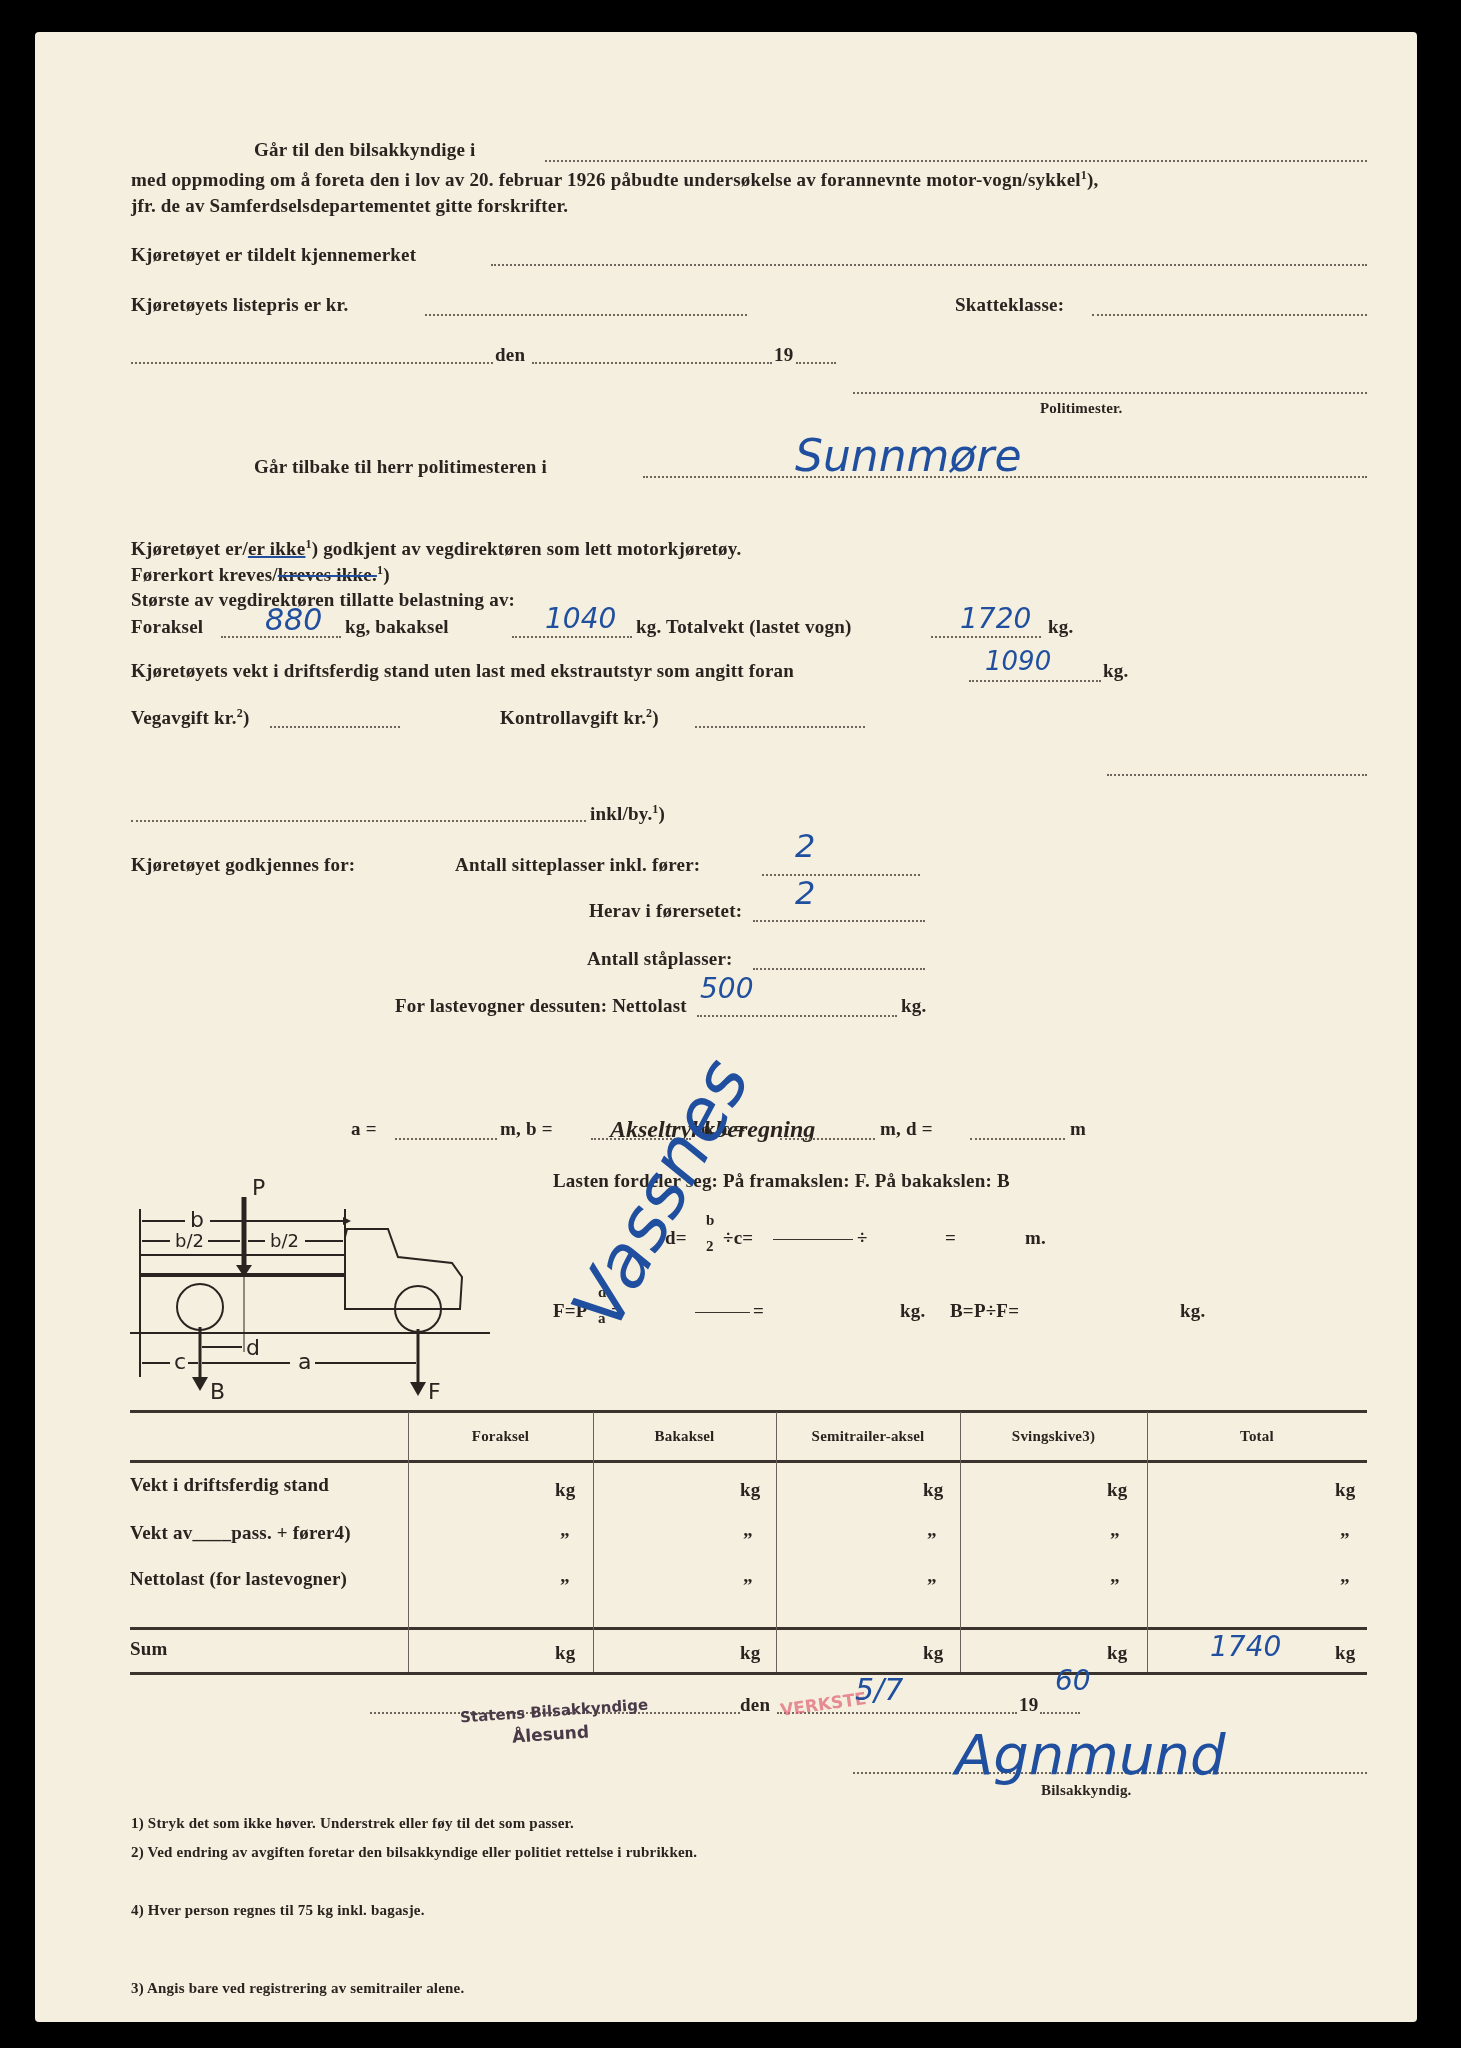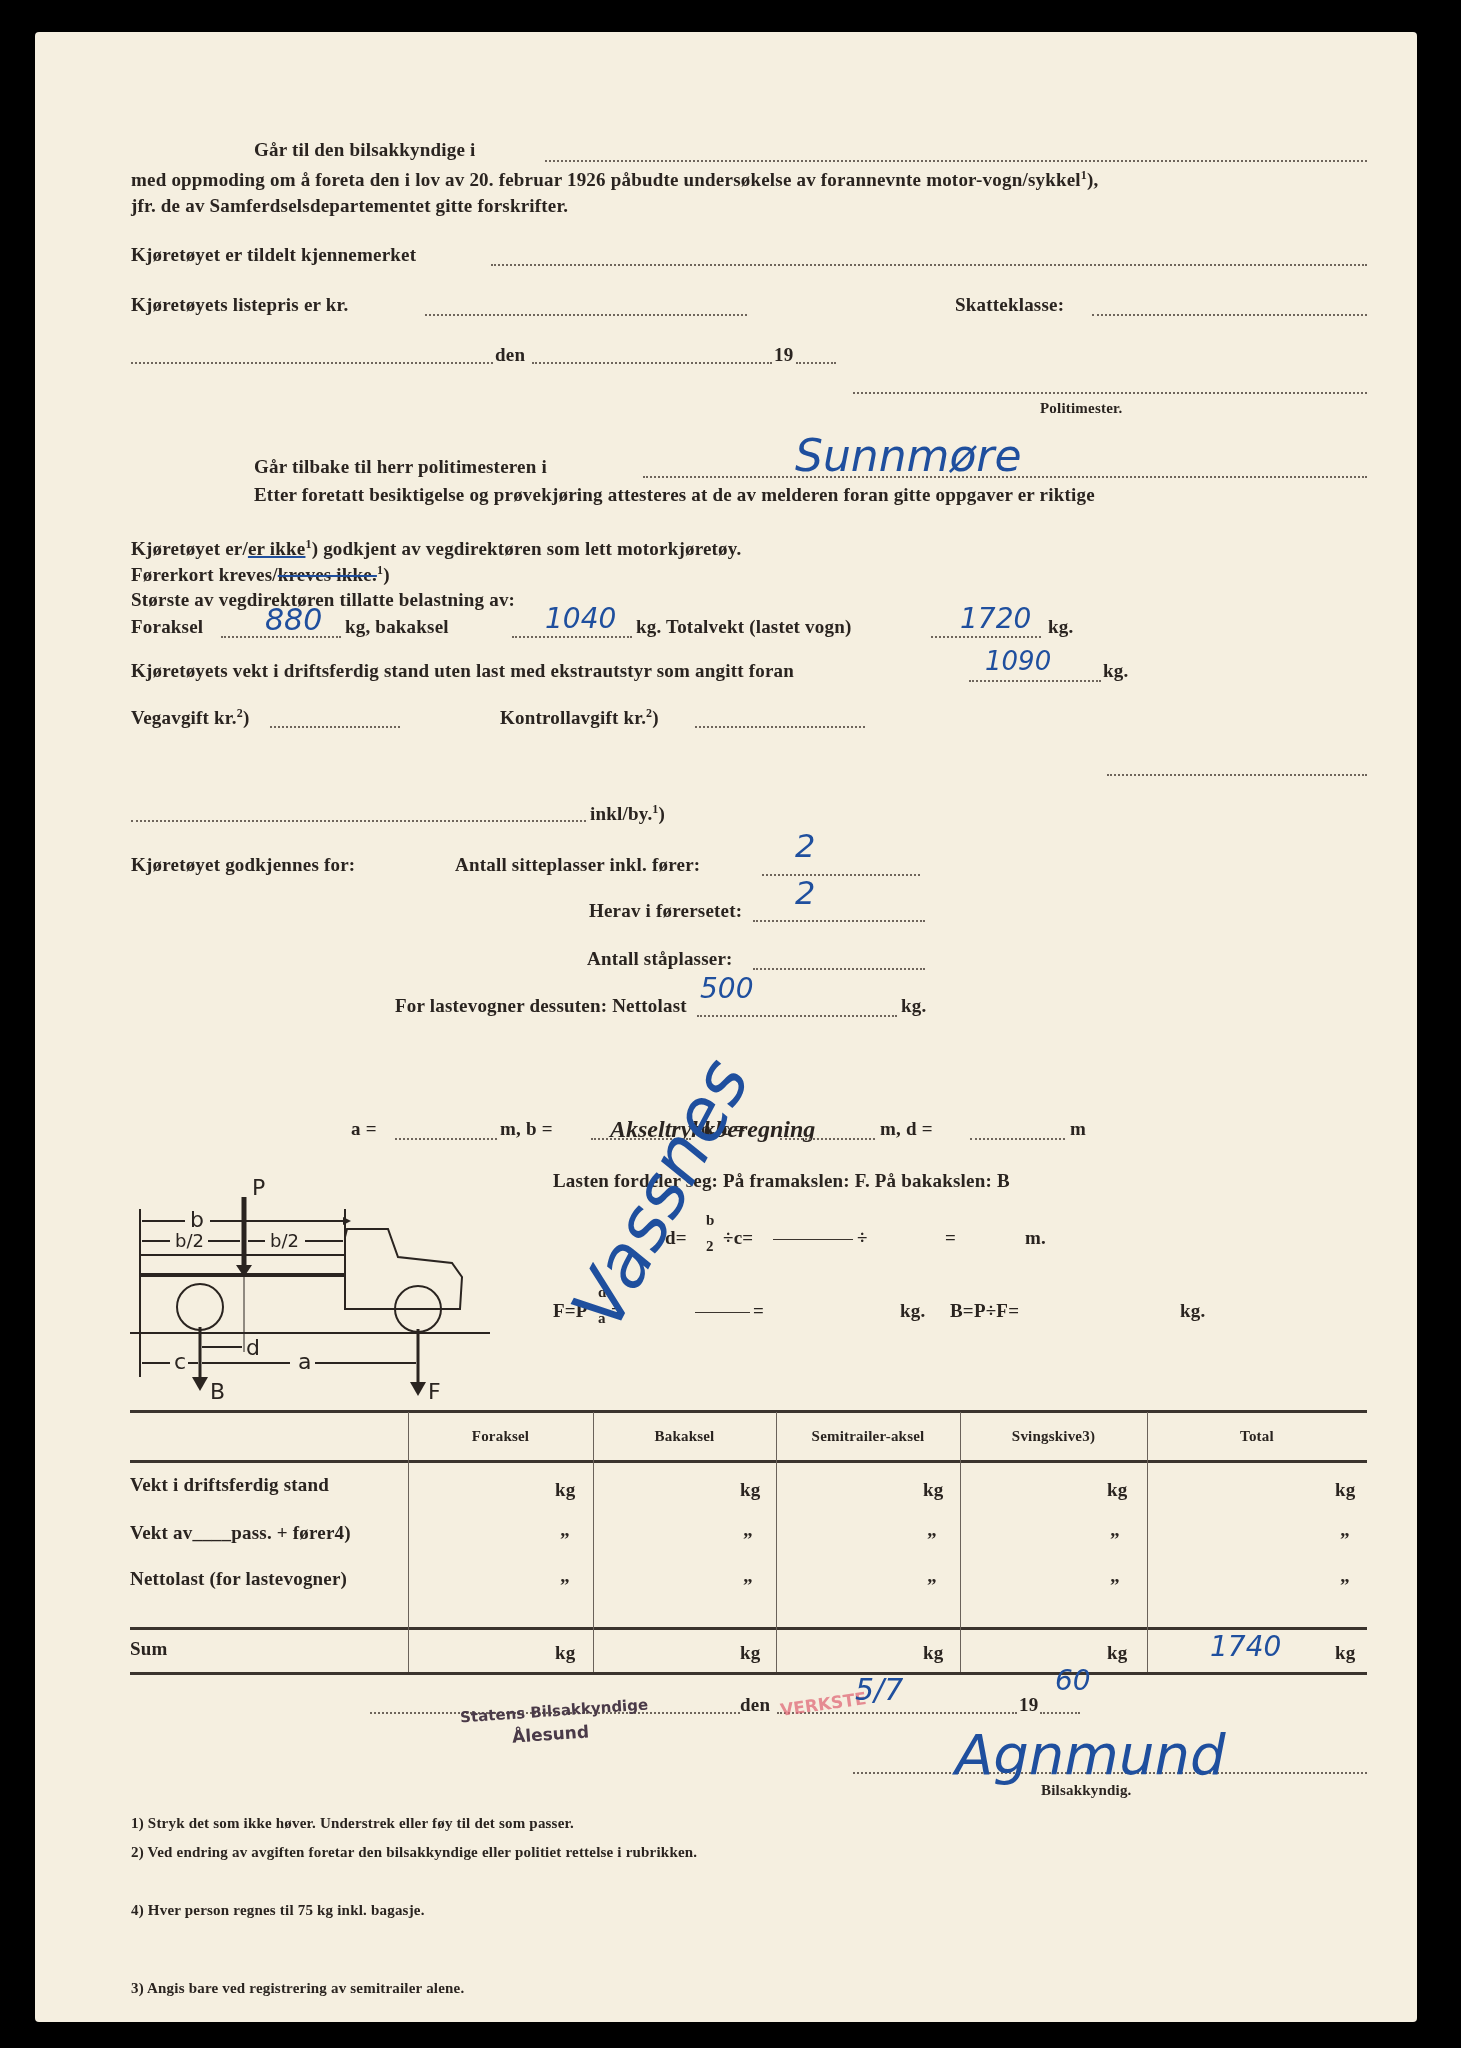--- a/index.html
+++ b/index.html
@@ -43,21 +43,20 @@
   <div class="t" style="left:739px;top:312px;">19</div>
   <div class="dots" style="left:761px;top:330px;width:40px;"></div>
 
   <div class="dots" style="left:818px;top:360px;width:514px;"></div>
   <div class="t sm" style="left:1005px;top:368px;">Politimester.</div>
 
   <div class="t" style="left:219px;top:424px;">Går tilbake til herr politimesteren i</div>
   <div class="dots" style="left:608px;top:444px;width:724px;"></div>
   <div class="hw" style="left:760px;top:398px;font-size:44px;">Sunnmøre</div>
 
-  <div class="t" style="left:219px;top:452px;">Etter foretatt besiktigelse og prøvekjøring attesteres at de av melderen foran gitte oppgaver er riktige</div>
 
   <div class="t" style="left:96px;top:505px;"><span>Kjøretøyet er/</span><span style="text-decoration:underline;text-decoration-color:#1f4f9e;text-decoration-thickness:2px;">er ikke</span><span class="sup">1</span><span>) godkjent av vegdirektøren som lett motorkjøretøy.</span></div>
 
   <div class="t" style="left:96px;top:531px;"><span>Førerkort </span><span>kreves</span><span>/</span><span class="strike">kreves ikke.</span><span class="sup">1</span><span>)</span></div>
 
   <div class="t" style="left:96px;top:557px;">Største av vegdirektøren tillatte belastning av:</div>
 
   <div class="t" style="left:96px;top:584px;">Foraksel</div>
   <div class="dots" style="left:186px;top:604px;width:120px;"></div>
   <div class="hw" style="left:230px;top:570px;font-size:30px;">880</div>

